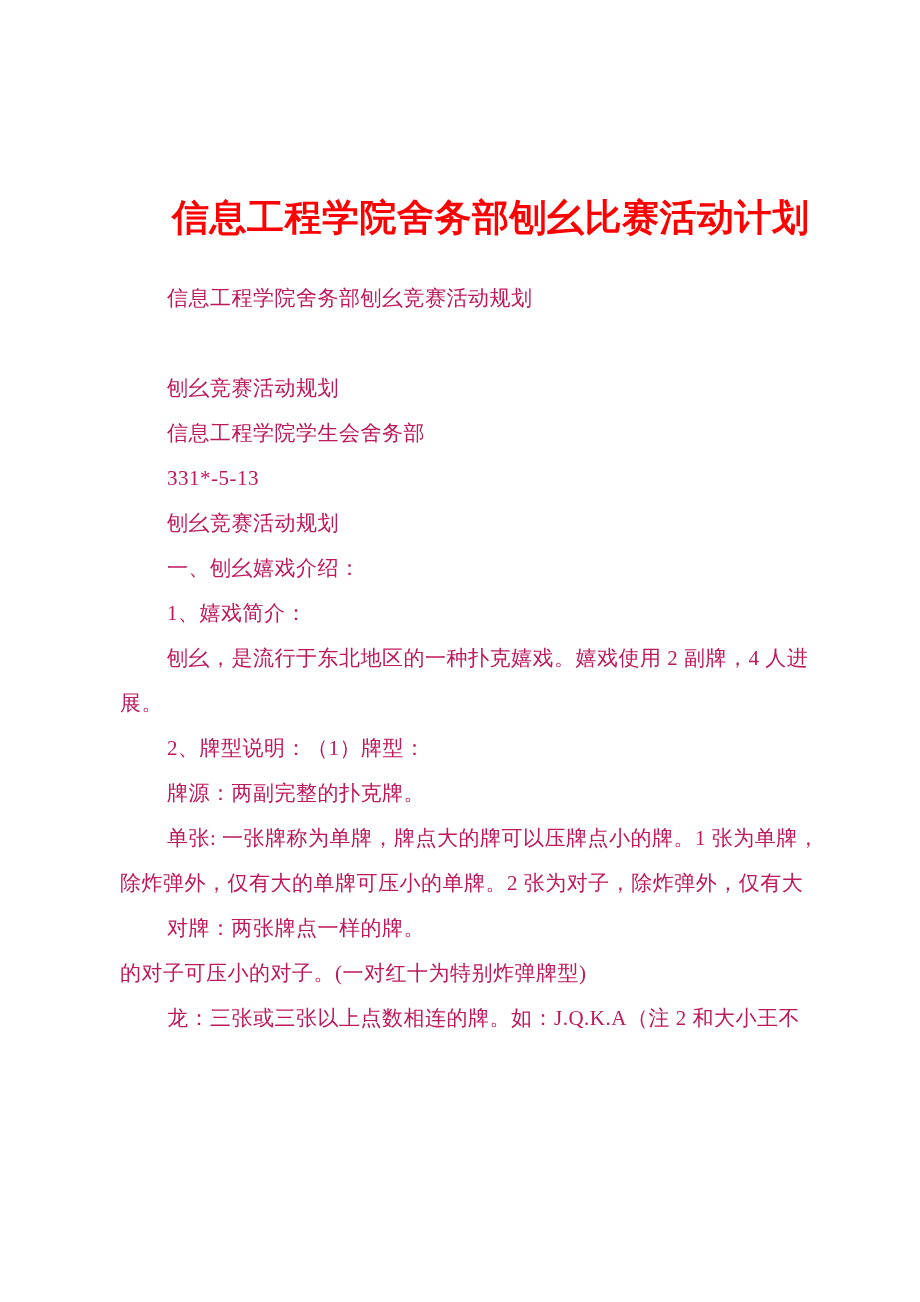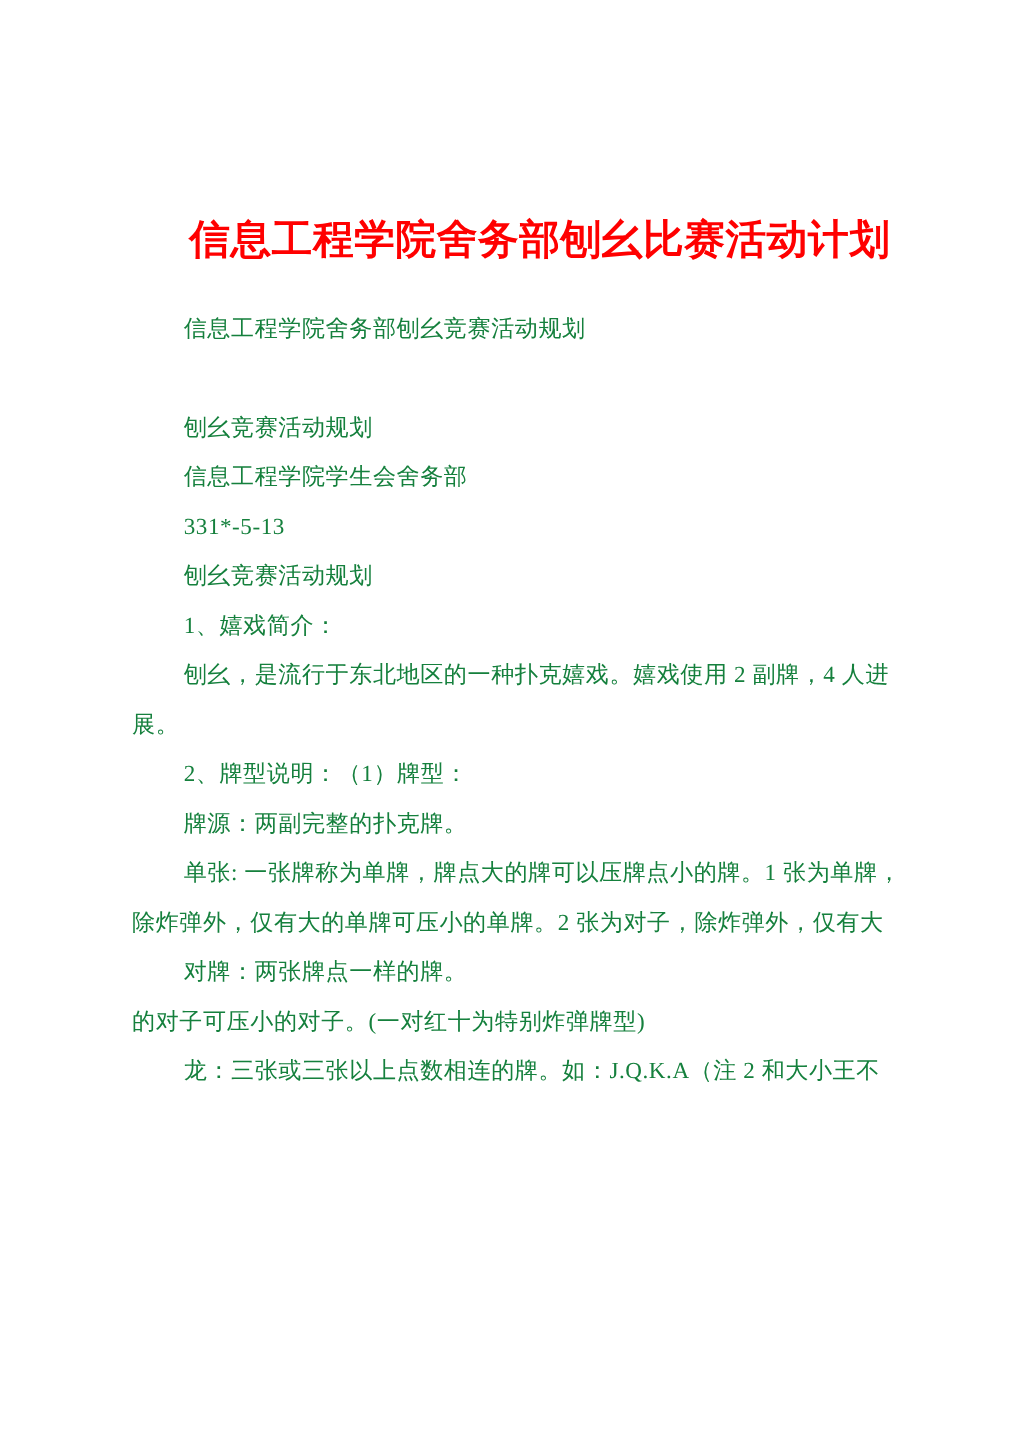--- a/index.html
+++ b/index.html
@@ -30,21 +30,21 @@
     position: absolute;
     left: 120px;
     top: 276px;
     width: 720px;
   }
   .line {
     height: 45px;
     line-height: 45px;
     font-size: 21px;
     letter-spacing: 0.5px;
-    color: #15803d;
+    color: #be185d;
     white-space: nowrap;
     font-family: "Liberation Serif", serif;
   }
   .line.indent {
     padding-left: 47px;
   }
   .line.blank {
     
   }
 </style>
@@ -53,20 +53,21 @@
 
 <div class="page">
   <h1 class="doc-title" style="color: rgb(255, 0, 0);">信息工程学院舍务部刨幺比赛活动计划</h1>
   <div class="doc-body" id="doc-body">
       <div class="line indent">信息工程学院舍务部刨幺竞赛活动规划</div>
       <div class="line blank"></div>
       <div class="line indent">刨幺竞赛活动规划</div>
       <div class="line indent">信息工程学院学生会舍务部</div>
       <div class="line indent">331*-5-13</div>
       <div class="line indent">刨幺竞赛活动规划</div>
+      <div class="line indent">一、刨幺嬉戏介绍：</div>
       <div class="line indent">1、嬉戏简介：</div>
       <div class="line indent">刨幺，是流行于东北地区的一种扑克嬉戏。嬉戏使用 2 副牌，4 人进</div>
       <div class="line">展。</div>
       <div class="line indent">2、牌型说明：（1）牌型：</div>
       <div class="line indent">牌源：两副完整的扑克牌。</div>
       <div class="line indent">单张: 一张牌称为单牌，牌点大的牌可以压牌点小的牌。1 张为单牌，</div>
       <div class="line">除炸弹外，仅有大的单牌可压小的单牌。2 张为对子，除炸弹外，仅有大</div>
       <div class="line indent">对牌：两张牌点一样的牌。</div>
       <div class="line">的对子可压小的对子。(一对红十为特别炸弹牌型)</div>
       <div class="line indent">龙：三张或三张以上点数相连的牌。如：J.Q.K.A（注 2 和大小王不</div>

